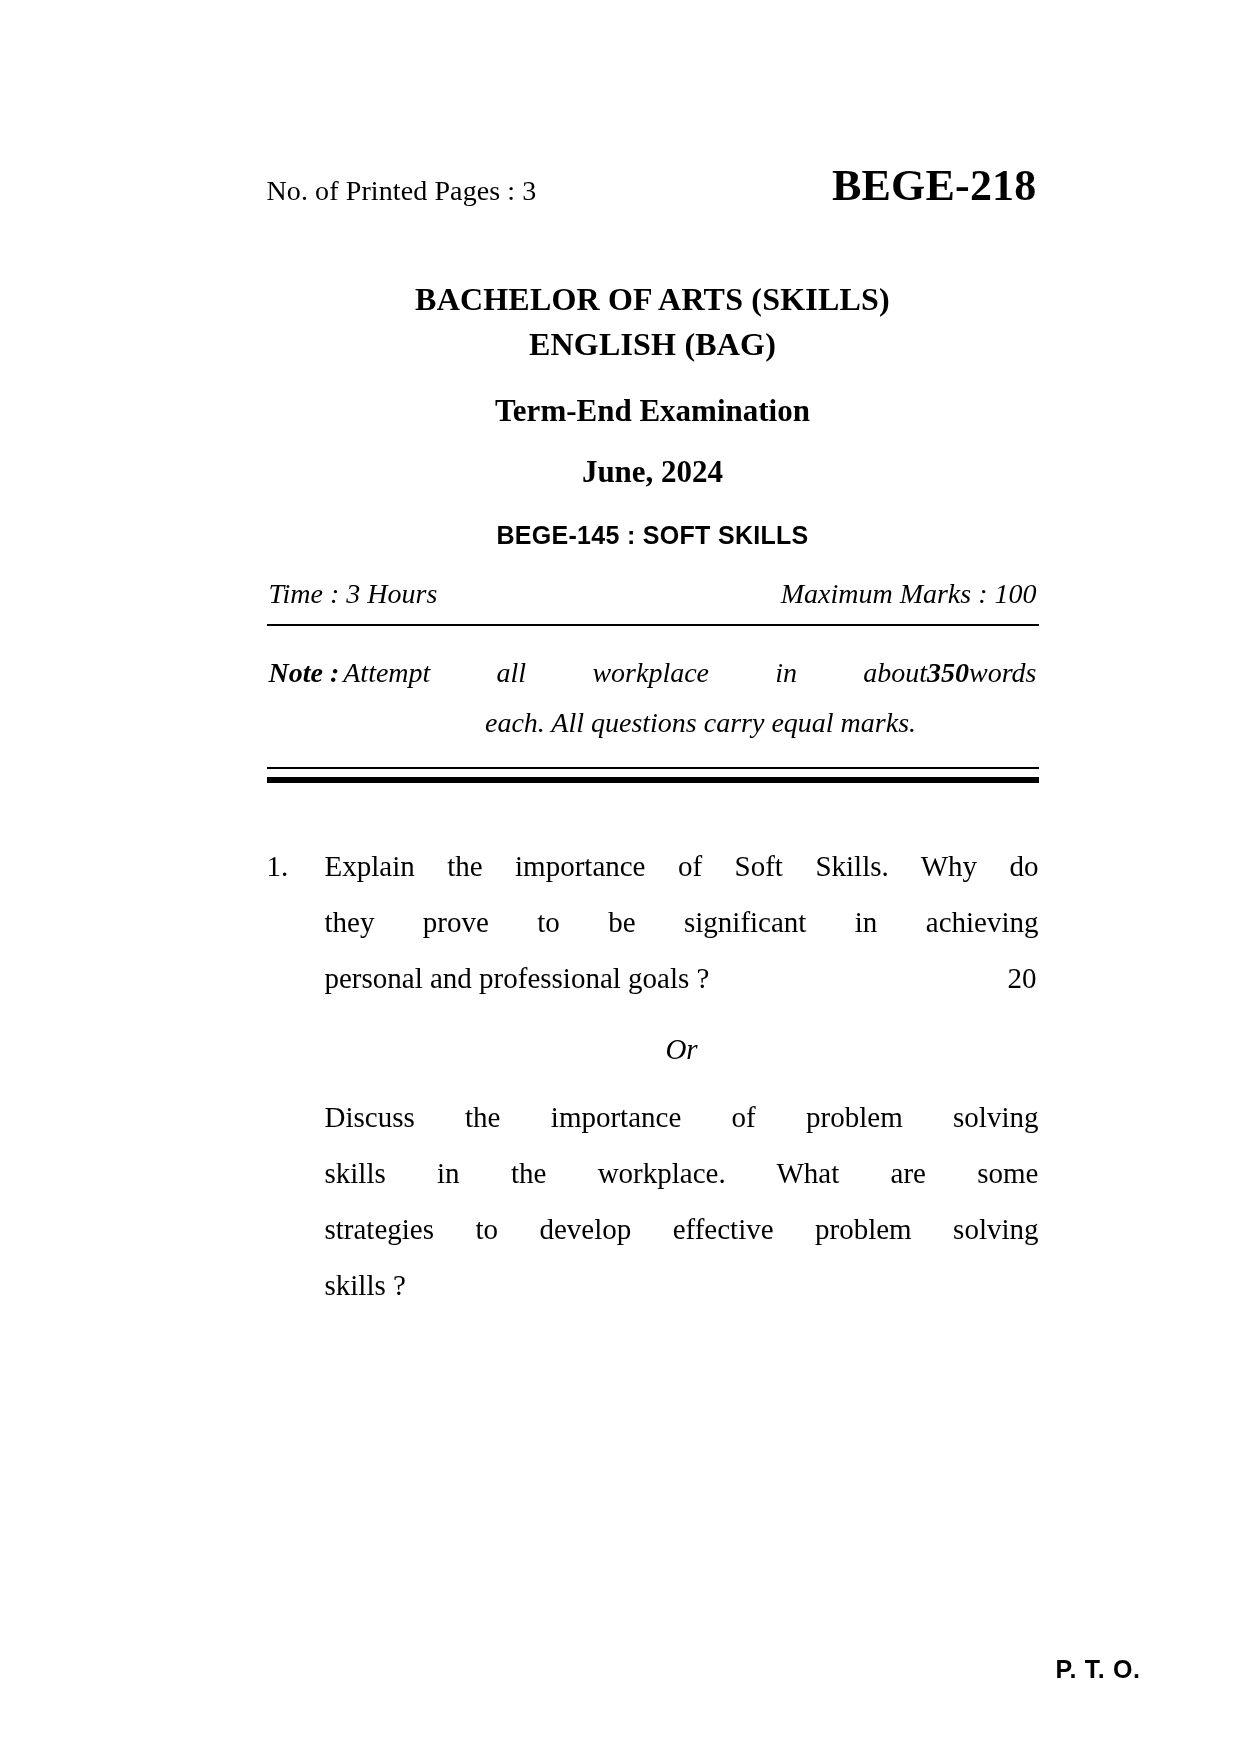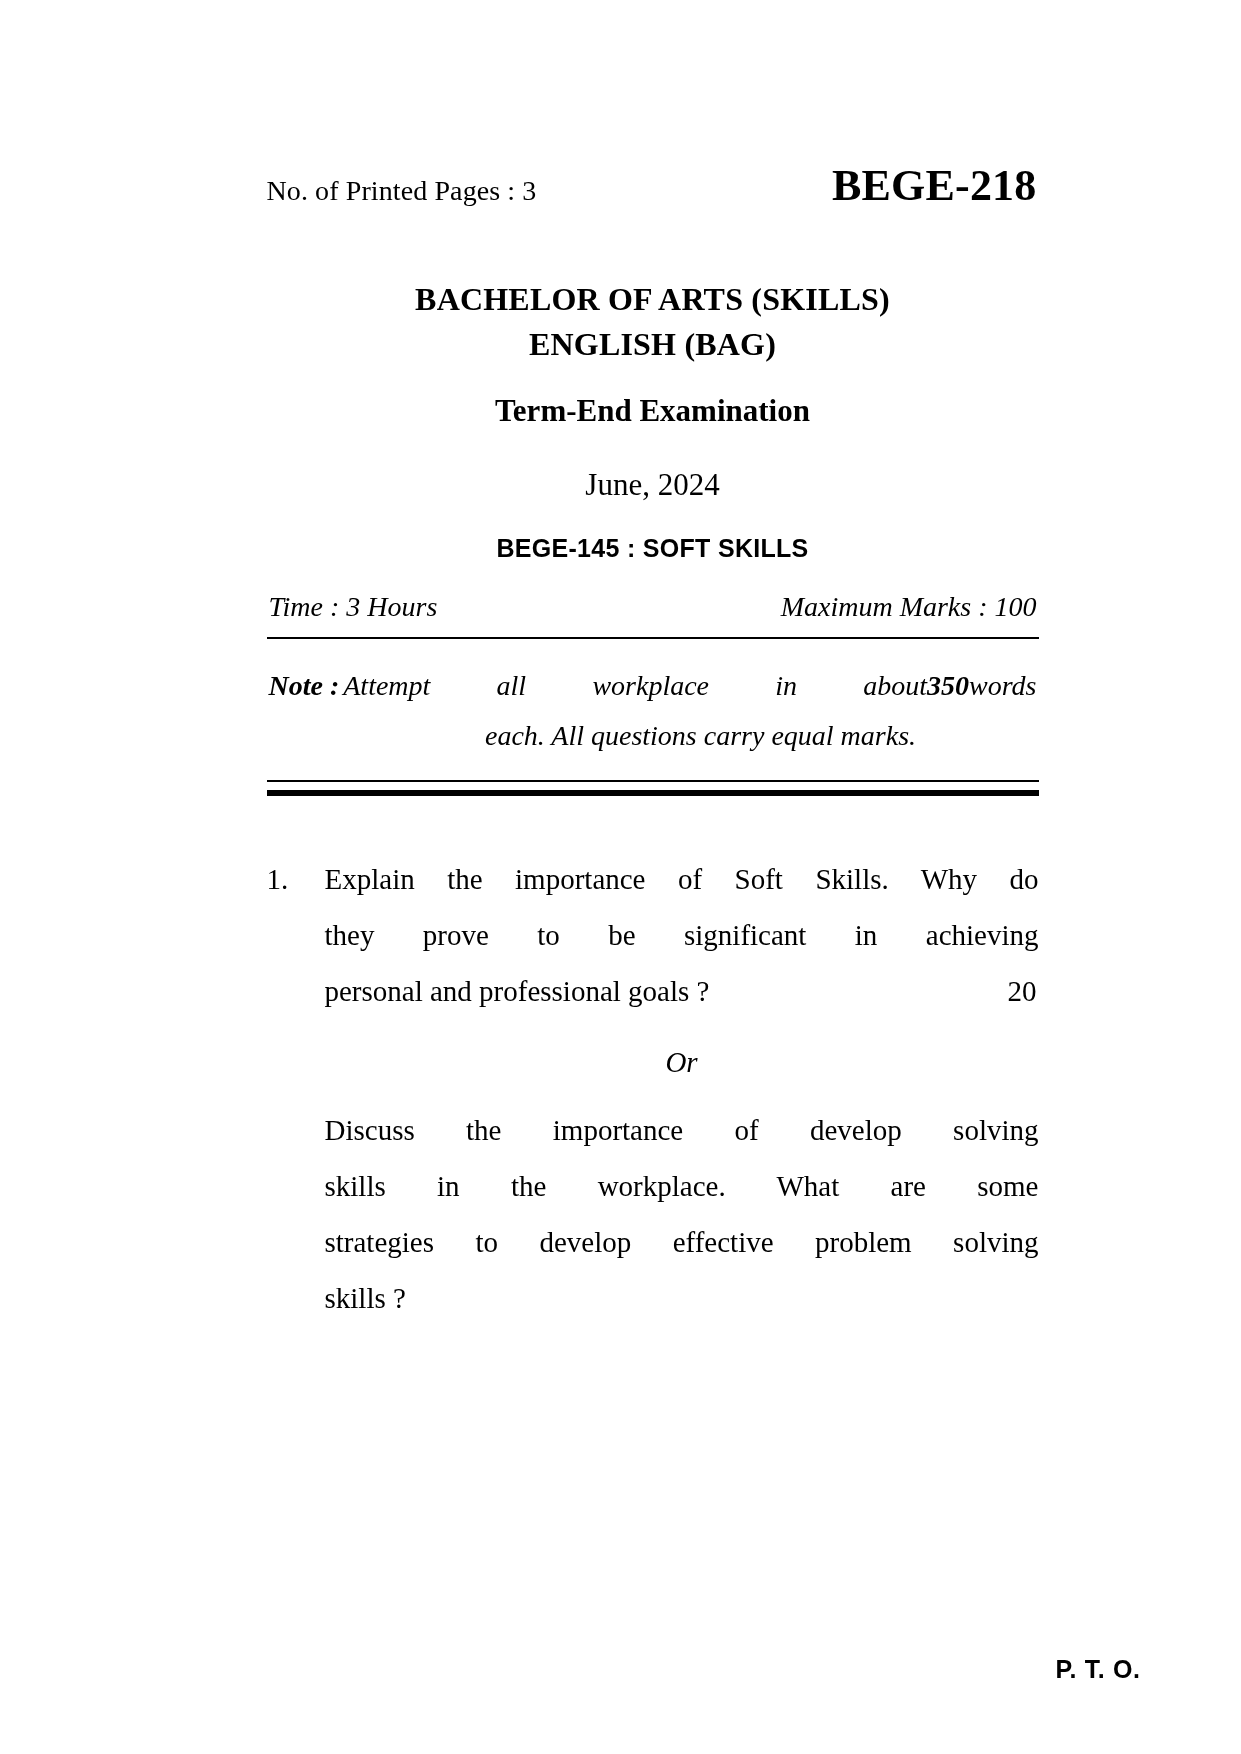--- a/index.html
+++ b/index.html
@@ -63,22 +63,22 @@
     letter-spacing: 0.2px;
   }
   .t-exam {
     font-size: 31px;
     font-weight: bold;
     margin-top: 21px;
     line-height: 1.45;
   }
   .t-session {
     font-size: 31px;
-    font-weight: normal;
-    margin-top: 29px;
+    font-weight: bold;
+    margin-top: 16px;
     line-height: 1.45;
   }
   .t-subject {
     font-family: "Liberation Sans", "DejaVu Sans", sans-serif;
     font-size: 25px;
     font-weight: bold;
     margin-top: 26px;
     letter-spacing: 0.3px;
   }
 
@@ -236,21 +236,21 @@
           <div class="marks-line">
             <span class="txt">personal and professional goals ?</span>
             <span class="marks">20</span>
           </div>
         </div>
       </div>
 
       <div class="or">Or</div>
 
       <div class="alt">
-        <div class="just">Discuss   the   importance   of   develop   solving</div>
+        <div class="just">Discuss   the   importance   of   problem   solving</div>
         <div class="just">skills   in   the   workplace.   What   are   some</div>
         <div class="just">strategies  to  develop  effective  problem  solving</div>
         <div class="just-last">skills ?</div>
       </div>
 
     </div>
   </div>
 
   <div class="pto">
     <span>P. T. O.</span>

